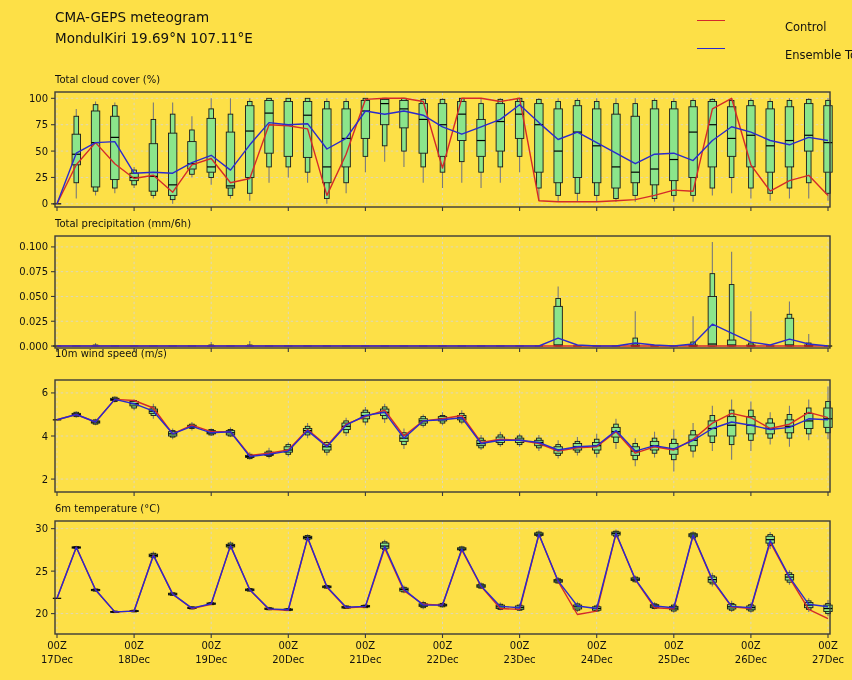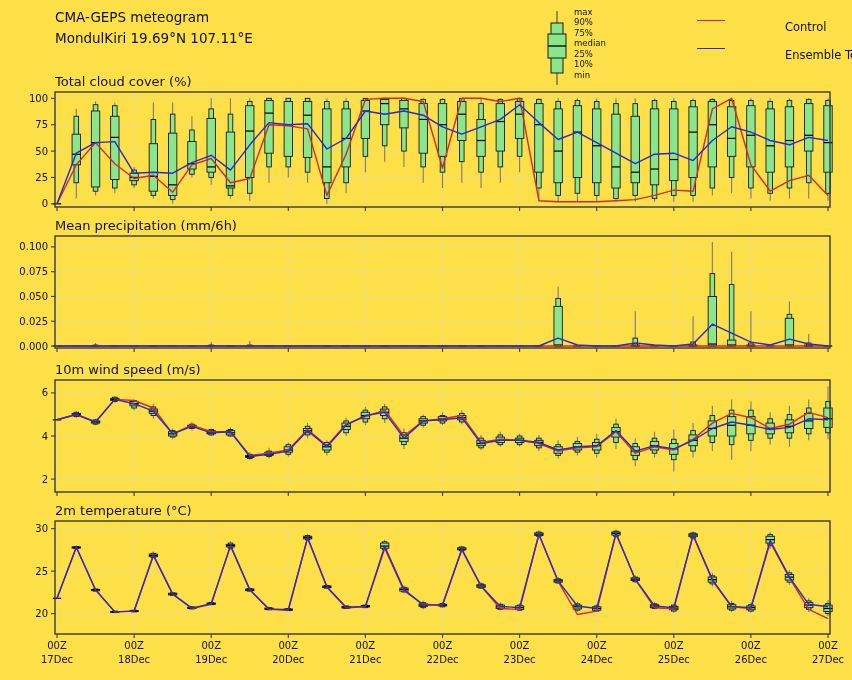--- a/index.html
+++ b/index.html
@@ -1,20 +1,20 @@
 <!DOCTYPE html>
 <html><head>
 <meta charset="utf-8">
 <style>
   html,body{margin:0;padding:0;background:#fff;}
   .page{position:relative;width:852px;height:680px;background:#fde047;
         font-family:"DejaVu Sans", sans-serif;overflow:hidden;}
   .header{position:absolute;left:55px;top:7px;}
   .hline{font-size:13.5px;line-height:21px;color:#111;white-space:nowrap;}
-  .ptitle{position:absolute;left:55px;font-size:13px;color:#111;white-space:nowrap;}
+  .ptitle{position:absolute;left:55px;font-size:10px;color:#111;white-space:nowrap;}
   #chart{position:absolute;left:0;top:0;}
   svg text{font-family:"DejaVu Sans", sans-serif;}
   .box-legend{position:absolute;left:540px;top:6px;width:130px;height:84px;}
   .bl-glyph{position:absolute;left:0;top:0;}
   .bl-labels{position:absolute;left:34px;top:1px;}
   .bl-label{font-size:8.5px;line-height:10.45px;color:#111;}
   .line-legend{position:absolute;left:697px;top:20px;}
   .ll-row{display:flex;align-items:flex-start;height:28px;gap:48px;}
   .ll-swatch{width:28px;height:0;border-top:1.7px solid #000;margin-right:12px;}
   .ll-label{font-size:11.5px;color:#111;white-space:nowrap;}
@@ -22,53 +22,36 @@
 </head>
 <body>
 
 <div class="page">
 
   <div class="header">
     <div class="hline">CMA-GEPS meteogram</div>
     <div class="hline">MondulKiri 19.69°N 107.11°E</div>
   </div>
 
-  <div class="box-legend">
-    <svg class="bl-glyph" width="34" height="84">
-      <line x1="17" y1="5" x2="17" y2="79" stroke="#555" stroke-width="1.2"></line>
-      <rect x="11" y="17" width="12" height="50" fill="#8be58b" stroke="#1a1a1a" stroke-width="1"></rect>
-      <rect x="8" y="28" width="18" height="24" fill="#8be58b" stroke="#1a1a1a" stroke-width="1"></rect>
-      <line x1="8" y1="40" x2="26" y2="40" stroke="#000" stroke-width="1.3"></line>
-    </svg>
-    <div class="bl-labels">
-      <div class="bl-label">max</div>
-      <div class="bl-label">90%</div>
-      <div class="bl-label">75%</div>
-      <div class="bl-label">median</div>
-      <div class="bl-label">25%</div>
-      <div class="bl-label">10%</div>
-      <div class="bl-label">min</div>
-    </div>
-  </div>
 
   <div class="line-legend">
     <div class="ll-row">
       <div class="ll-swatch" id="control-swatch" style="border-top-color: rgb(212, 42, 42);"></div>
       <div class="ll-label">Control</div>
     </div>
     <div class="ll-row">
       <div class="ll-swatch" id="ensemble-swatch" style="border-top-color: rgb(42, 42, 206);"></div>
       <div class="ll-label">Ensemble Total</div>
     </div>
   </div>
 
   <div class="ptitle" style="top:74px">Total cloud cover (%)</div>
-  <div class="ptitle" style="top:218px">Mean precipitation (mm/6h)</div>
-  <div class="ptitle" style="top:362px">10m wind speed (m/s)</div>
-  <div class="ptitle" style="top:503px">2m temperature (°C)</div>
+  <div class="ptitle" style="top:218px">Total precipitation (mm/6h)</div>
+  <div class="ptitle" style="top:348px">10m wind speed (m/s)</div>
+  <div class="ptitle" style="top:503px">6m temperature (°C)</div>
 
   <svg id="chart" width="852" height="680">
       <g>
         <line x1="57" x2="57" y1="92.7" y2="206.3" stroke="#d6d6d6" stroke-dasharray="2.5,2.5" stroke-width="0.8"></line>
         <line x1="134.1" x2="134.1" y1="92.7" y2="206.3" stroke="#d6d6d6" stroke-dasharray="2.5,2.5" stroke-width="0.8"></line>
         <line x1="211.2" x2="211.2" y1="92.7" y2="206.3" stroke="#d6d6d6" stroke-dasharray="2.5,2.5" stroke-width="0.8"></line>
         <line x1="288.3" x2="288.3" y1="92.7" y2="206.3" stroke="#d6d6d6" stroke-dasharray="2.5,2.5" stroke-width="0.8"></line>
         <line x1="365.4" x2="365.4" y1="92.7" y2="206.3" stroke="#d6d6d6" stroke-dasharray="2.5,2.5" stroke-width="0.8"></line>
         <line x1="442.5" x2="442.5" y1="92.7" y2="206.3" stroke="#d6d6d6" stroke-dasharray="2.5,2.5" stroke-width="0.8"></line>
         <line x1="519.6" x2="519.6" y1="92.7" y2="206.3" stroke="#d6d6d6" stroke-dasharray="2.5,2.5" stroke-width="0.8"></line>

